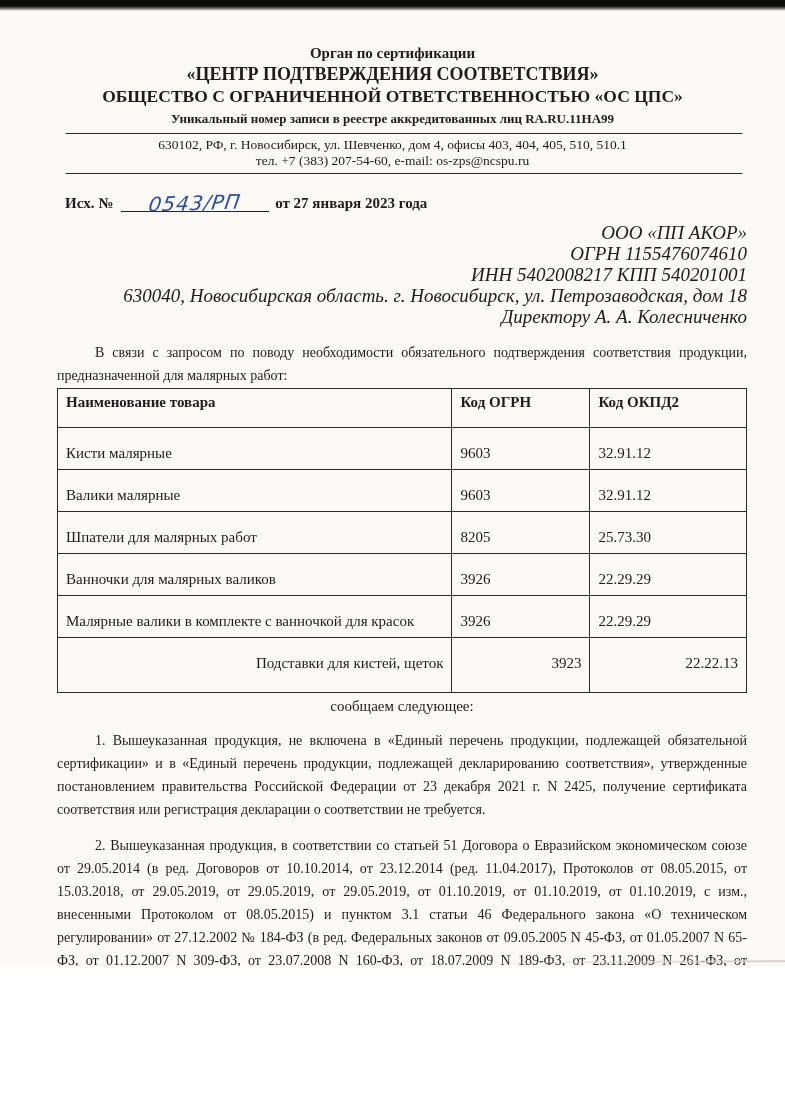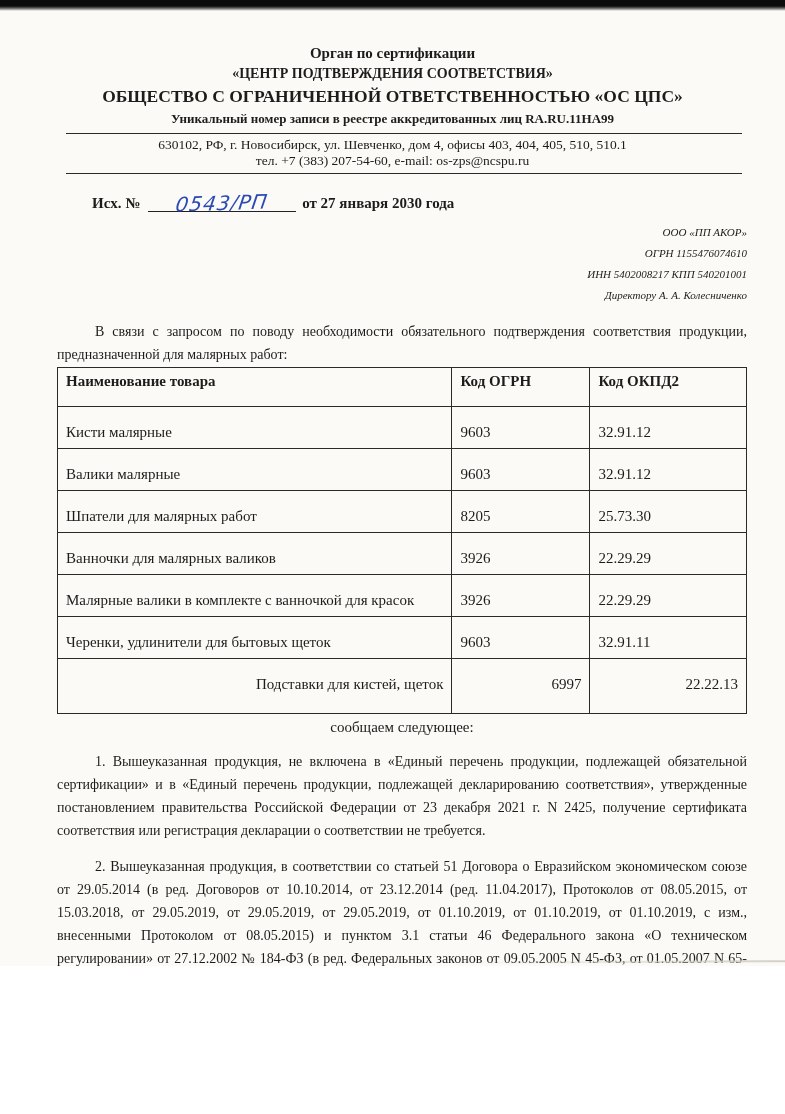--- a/index.html
+++ b/index.html
@@ -10,41 +10,41 @@
     color:#1c1c1c;
   }
   
   .topbar{position:absolute;top:0;left:0;right:0;height:11px;
     background:linear-gradient(180deg,#0b0b0b 0,#0b0b0b 6px,#5a5a5a 8px,rgba(130,130,130,0) 11px);}
   .scan-edge-bottom{position:absolute;bottom:3px;right:0;width:330px;height:2px;
     background:linear-gradient(90deg,rgba(216,212,204,0),#d4d0c7);transform:rotate(-0.3deg);}
 
   header{padding-top:44px;text-align:center;}
   .lh1{font-weight:bold;font-size:15px;line-height:19px;}
-  .lh2{font-weight:bold;font-size:14px;line-height:22px;}
+  .lh2{font-weight:bold;font-size:18px;line-height:22px;}
   .lh3{font-weight:bold;font-size:17.5px;line-height:23px;}
   .lh4{font-weight:bold;font-size:13px;line-height:22px;margin-bottom:3px;}
   .rule{border:0;border-top:1.6px solid #2a2a2a;margin:0 43px 0 66px;}
   .addr{font-size:13.5px;line-height:16px;}
   .addr.first{margin-top:3px;}
   .addr.last{margin-bottom:4px;}
 
   .refline{margin:15px 40px 0 65px;font-size:15px;}
-  .ref-label{font-weight:bold;margin-left:27px;}
+  .ref-label{font-weight:bold;}
   .ref-underline{display:inline-block;width:148px;border-bottom:1.6px solid #222;
     text-align:center;vertical-align:bottom;margin:0 6px 0 8px;height:22px;}
   .handwriting{
     font-family:"DejaVu Sans",sans-serif;font-style:italic;
     color:#2b4bb3;font-size:20px;letter-spacing:1px;
     display:inline-block;transform:skewX(-10deg) rotate(-2deg);position:relative;top:2px;
   }
   .ref-date{font-weight:bold;}
 
   .recipient{margin:10px 38px 0 0;text-align:right;font-style:italic;
-    font-size:11px;line-height:21px;}
+    font-size:19px;line-height:21px;}
 
   .content{margin:0 38px 0 57px;}
   .body-par{margin:0;font-size:14px;line-height:23px;text-align:justify;text-align-last:left;
     text-indent:38px;}
   .intro{margin-top:14px;}
 
   table.goods{border-collapse:collapse;width:100%;margin-top:1px;font-size:15px;}
   table.goods th,table.goods td{border:1.2px solid #2a2a2a;vertical-align:top;text-align:left;}
   table.goods th{font-weight:bold;padding:5px 8px 16px 8px;}
   table.goods td{padding:17px 8px 7px 8px;}
@@ -78,27 +78,28 @@
     <div class="lh2">«ЦЕНТР ПОДТВЕРЖДЕНИЯ СООТВЕТСТВИЯ»</div>
     <div class="lh3">ОБЩЕСТВО С ОГРАНИЧЕННОЙ ОТВЕТСТВЕННОСТЬЮ «ОС ЦПС»</div>
     <div class="lh4">Уникальный номер записи в реестре аккредитованных лиц RA.RU.11HA99</div>
     <hr class="rule">
     <div class="addr first">630102, РФ, г. Новосибирск, ул. Шевченко, дом 4, офисы 403, 404, 405, 510, 510.1</div>
     <div class="addr last">тел. +7 (383) 207-54-60,  e-mail: os-zps@ncspu.ru</div>
     <hr class="rule">
   </header>
 
   <div class="refline">
-    <span class="ref-label">Исх. №</span><span class="ref-underline"><span class="handwriting">0543/РП</span></span><span class="ref-date">от 27 января 2030 года</span>
+    <span class="ref-label">Исх. №</span><span class="ref-underline"><span class="handwriting">0543/РП</span></span><span class="ref-date">от 27 января 2023 года</span>
   </div>
 
   <div class="recipient">
     <div>ООО «ПП АКОР»</div>
     <div>ОГРН 1155476074610</div>
     <div>ИНН 5402008217 КПП 540201001</div>
+    <div>630040, Новосибирская область. г. Новосибирск, ул. Петрозаводская, дом 18</div>
     <div>Директору А. А. Колесниченко</div>
   </div>
 
   <div class="content">
     <p class="body-par intro">В связи с запросом по поводу необходимости обязательного подтверждения соответствия продукции, предназначенной для малярных работ:</p>
 
     <table class="goods">
       <thead>
         <tr>
           <th class="c1">Наименование товара</th>
@@ -125,28 +126,23 @@
         <tr>
           <td class="c1">Ванночки для малярных валиков</td>
           <td class="c2">3926</td>
           <td class="c3">22.29.29</td>
         </tr>
         <tr>
           <td class="c1">Малярные валики в комплекте с ванночкой для красок</td>
           <td class="c2">3926</td>
           <td class="c3">22.29.29</td>
         </tr>
-        <tr>
-          <td class="c1">Черенки, удлинители для бытовых щеток</td>
-          <td class="c2">9603</td>
-          <td class="c3">32.91.11</td>
-        </tr>
         <tr class="last">
           <td class="c1">Подставки для кистей, щеток</td>
-          <td class="c2">6997</td>
+          <td class="c2">3923</td>
           <td class="c3">22.22.13</td>
         </tr>
       </tbody>
     </table>
 
     <div class="after-table">сообщаем следующее:</div>
 
     <p class="body-par p1">1. Вышеуказанная продукция, не включена в «Единый перечень продукции, подлежащей обязательной сертификации» и в «Единый перечень продукции, подлежащей декларированию соответствия», утвержденные постановлением правительства Российской Федерации от 23 декабря 2021 г. N 2425, получение сертификата соответствия или регистрация декларации о соответствии не требуется.</p>
     <p class="body-par p2">2. Вышеуказанная продукция, в соответствии со статьей 51 Договора о Евразийском экономическом союзе от 29.05.2014 (в ред. Договоров от 10.10.2014, от 23.12.2014 (ред. 11.04.2017), Протоколов от 08.05.2015, от 15.03.2018, от 29.05.2019, от 29.05.2019, от 29.05.2019, от 01.10.2019, от 01.10.2019, от 01.10.2019, с изм., внесенными Протоколом от 08.05.2015) и пунктом 3.1 статьи 46 Федерального закона «О техническом регулировании» от 27.12.2002 № 184-ФЗ (в ред. Федеральных законов от 09.05.2005 N 45-ФЗ, от 01.05.2007 N 65-ФЗ, от 01.12.2007 N 309-ФЗ, от 23.07.2008 N 160-ФЗ, от 18.07.2009 N 189-ФЗ, от 23.11.2009 N 261-ФЗ, от 30.12.2009 N 384-ФЗ, от 30.12.2009 N 385-ФЗ, от 28.09.2010 N 243-ФЗ, от 21.07.2011 N 255-ФЗ, от 30.11.2011 N 347-ФЗ, от 06.12.2011 N 409-ФЗ, от 28.07.2012 N 133-ФЗ, от 03.12.2012 N 236-ФЗ, от 02.07.2013 N 185-ФЗ, от 23.07.2013 N 238-ФЗ, от 28.12.2013 N 396-ФЗ, от 23.06.2014 N 160-ФЗ, от 20.04.2015 N 102-ФЗ, от 29.06.2015 N 160-ФЗ, от 13.07.2015 N 216-ФЗ, от 28.11.2015 N 358-ФЗ, от 05.04.2016 N 104-ФЗ, от 01.07.2017 N 141-ФЗ, от 29.07.2017 N 216-ФЗ, от 28.11.2018 N 449-ФЗ, от 22.12.2020 N 460-ФЗ (ред. 11.06.2021), от 30.12.2020 N 517-ФЗ, от 11.06.2021 N 170-ФЗ, от 11.06.2021 N 176-ФЗ, от 02.07.2021 N 351-ФЗ), не попадает в область применения действующих технических регламентов Российской Федерации, Таможенного союза и Евразийского экономического союза, соответственно не подлежит обязательному подтверждению соответствия в форме сертификации и (или) в форме регистрации декларации о соответствии.</p>
   </div>

